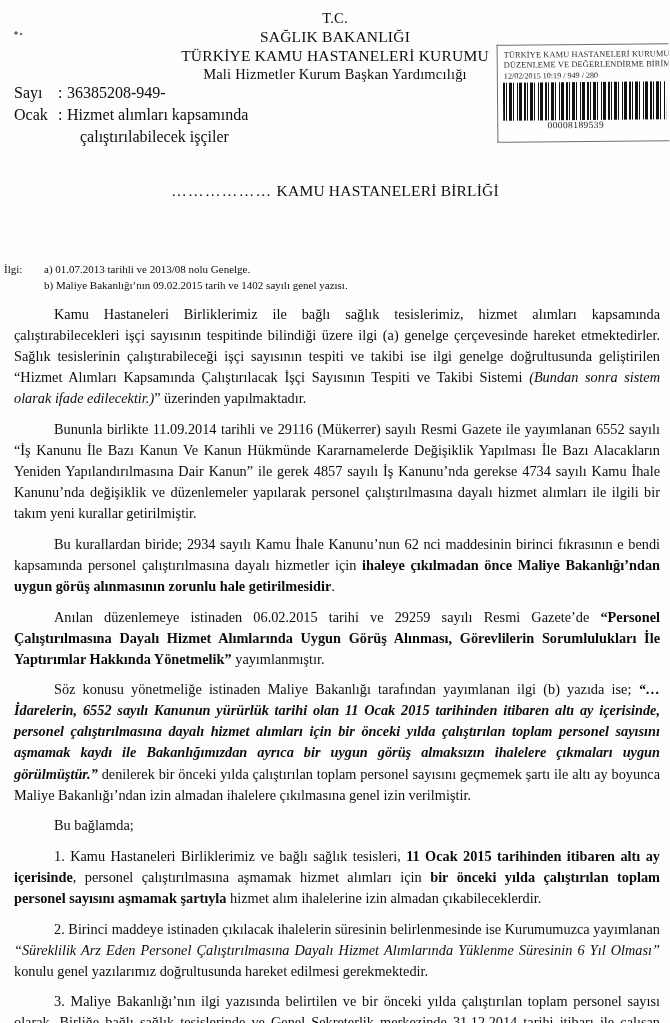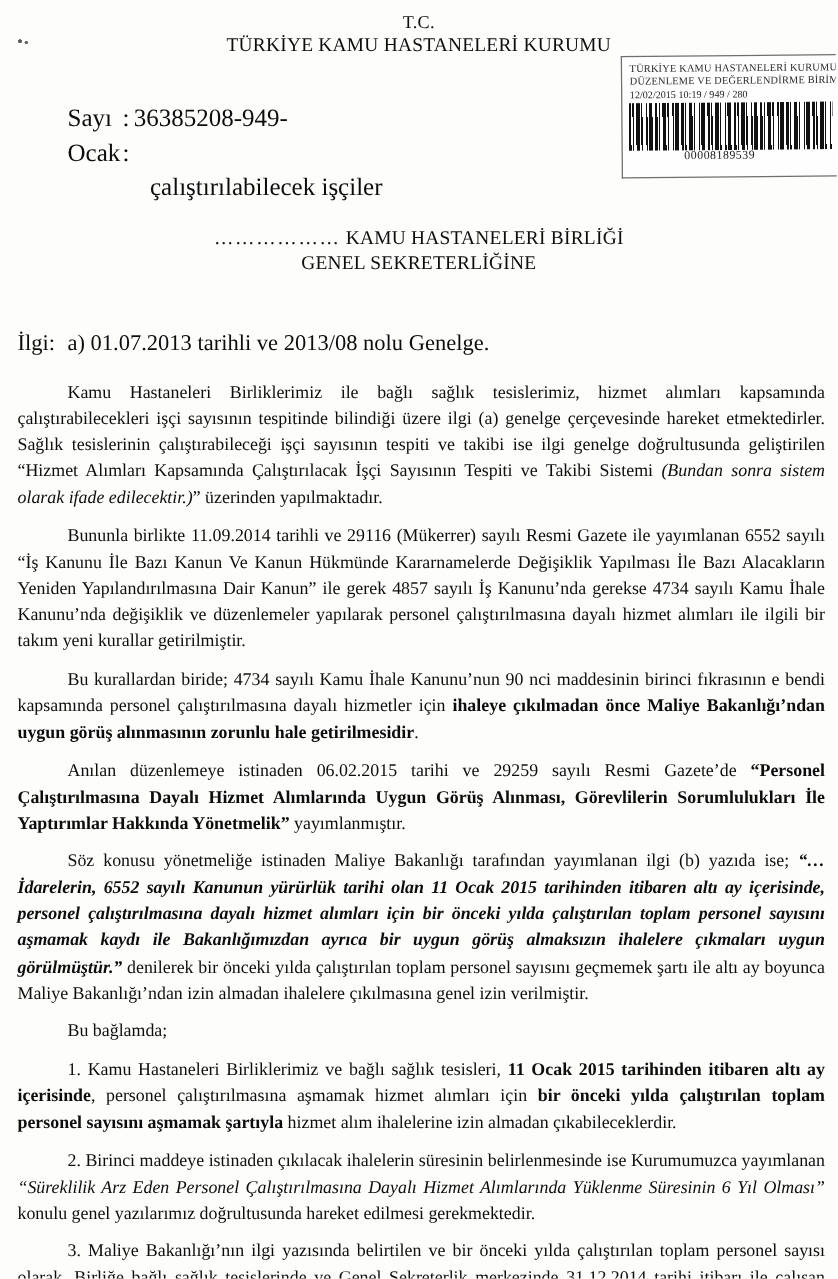--- a/index.html
+++ b/index.html
@@ -43,23 +43,22 @@
   }
   .lh-line { font-size: 15.5px; letter-spacing: .2px; }
   .lh-line.l1 { font-size: 14.5px; }
   .lh-line.l3 { font-size: 15.5px; }
   .lh-line.l4 { font-size: 14.5px; }
 
   .meta {
     position: absolute;
     left: 14px;
     top: 82px;
-    font-size: 20px;
+    font-size: 16px;
     line-height: 1.38;
-    margin-left: 40px;
   }
   .meta-row { display: flex; }
   .meta-label { width: 44px; flex: 0 0 44px; }
   .meta-colon { width: 9px; flex: 0 0 9px; }
   .meta-value { white-space: nowrap; }
   .meta-cont { margin-left: 66px; }
 
   
   .stamp {
     position: absolute;
@@ -122,23 +121,23 @@
     text-align: center;
     font-size: 15.5px;
     line-height: 1.3;
     letter-spacing: .2px;
   }
   .recipient .dots { letter-spacing: 1.4px; }
 
   
   .refs {
     position: absolute;
-    left: 14px;
+    left: 4px;
     top: 262px;
-    font-size: 18px;
+    font-size: 11px;
     line-height: 1.42;
   }
   .refs-head { display: flex; }
   .refs-label { width: 40px; flex: 0 0 40px; }
   .refs-items { }
   .ref-item { white-space: nowrap; }
 
   
   .body {
     position: absolute;
@@ -160,65 +159,68 @@
 </style>
 </head>
 <body>
 
 <div class="page">
 
   <div class="speck"></div>
 
   <div class="letterhead">
     <div class="lh-line l1">T.C.</div>
+    <div class="lh-line l2">SAĞLIK BAKANLIĞI</div>
     <div class="lh-line l3">TÜRKİYE KAMU HASTANELERİ KURUMU</div>
+    <div class="lh-line l4">Mali Hizmetler Kurum Başkan Yardımcılığı</div>
   </div>
 
   <div class="meta">
     <div class="meta-row">
       <span class="meta-label">Sayı</span>
       <span class="meta-colon">:</span>
       <span class="meta-value">36385208-949-</span>
     </div>
     <div class="meta-row">
       <span class="meta-label">Ocak</span>
       <span class="meta-colon">:</span>
+      <span class="meta-value">Hizmet alımları kapsamında</span>
     </div>
     <div class="meta-cont">çalıştırılabilecek işçiler</div>
   </div>
 
   <div class="stamp">
     <div class="stamp-text">TÜRKİYE KAMU HASTANELERİ KURUMU</div>
     <div class="stamp-text" style="padding-top:0">DÜZENLEME VE DEĞERLENDİRME BİRİMİ</div>
     <div class="stamp-date">12/02/2015 10:19 / 949 / 280</div>
     <div class="barcode"></div>
     <div class="barcode-num">00008189539</div>
   </div>
 
   <div class="recipient">
     <div><span class="dots">………………</span><span> KAMU HASTANELERİ BİRLİĞİ</span></div>
-    <div>GENEL SEKRETERLİĞİNE</div>
   </div>
 
   <div class="refs">
     <div class="refs-head">
       <span class="refs-label">İlgi:</span>
       <span class="refs-items">
         <span class="ref-item">a) 01.07.2013 tarihli ve 2013/08 nolu Genelge.</span><br>
+        <span class="ref-item">b) Maliye Bakanlığı’nın 09.02.2015 tarih ve 1402 sayılı genel yazısı.</span>
       </span>
     </div>
   </div>
 
   <div class="body">
 
     <p><span>Kamu Hastaneleri Birliklerimiz ile bağlı sağlık tesislerimiz, hizmet alımları kapsamında çalıştırabilecekleri işçi sayısının tespitinde bilindiği üzere ilgi (a) genelge çerçevesinde hareket etmektedirler. Sağlık tesislerinin çalıştırabileceği işçi sayısının tespiti ve takibi ise ilgi genelge doğrultusunda geliştirilen “Hizmet Alımları Kapsamında Çalıştırılacak İşçi Sayısının Tespiti ve Takibi Sistemi </span><i>(Bundan sonra sistem olarak ifade edilecektir.)</i><span>” üzerinden yapılmaktadır.</span></p>
 
     <p>Bununla birlikte 11.09.2014 tarihli ve 29116 (Mükerrer) sayılı Resmi Gazete ile yayımlanan 6552 sayılı “İş Kanunu İle Bazı Kanun Ve Kanun Hükmünde Kararnamelerde Değişiklik Yapılması İle Bazı Alacakların Yeniden Yapılandırılmasına Dair Kanun” ile gerek 4857 sayılı İş Kanunu’nda gerekse 4734 sayılı Kamu İhale Kanunu’nda değişiklik ve düzenlemeler yapılarak personel çalıştırılmasına dayalı hizmet alımları ile ilgili bir takım yeni kurallar getirilmiştir.</p>
 
-    <p><span>Bu kurallardan biride; 4734 sayılı Kamu İhale Kanunu’nun 90 nci maddesinin birinci fıkrasının e bendi kapsamında personel çalıştırılmasına dayalı hizmetler için </span><b>ihaleye çıkılmadan önce Maliye Bakanlığı’ndan uygun görüş alınmasının zorunlu hale getirilmesidir</b><span>.</span></p>
+    <p><span>Bu kurallardan biride; 2934 sayılı Kamu İhale Kanunu’nun 62 nci maddesinin birinci fıkrasının e bendi kapsamında personel çalıştırılmasına dayalı hizmetler için </span><b>ihaleye çıkılmadan önce Maliye Bakanlığı’ndan uygun görüş alınmasının zorunlu hale getirilmesidir</b><span>.</span></p>
 
     <p><span>Anılan düzenlemeye istinaden 06.02.2015 tarihi ve 29259 sayılı Resmi Gazete’de </span><b>“Personel Çalıştırılmasına Dayalı Hizmet Alımlarında Uygun Görüş Alınması, Görevlilerin Sorumlulukları İle Yaptırımlar Hakkında Yönetmelik”</b><span> yayımlanmıştır.</span></p>
 
     <p><span>Söz konusu yönetmeliğe istinaden Maliye Bakanlığı tarafından yayımlanan ilgi (b) yazıda ise; </span><span class="bi">“…İdarelerin, 6552 sayılı Kanunun yürürlük tarihi olan 11 Ocak 2015 tarihinden itibaren altı ay içerisinde, personel çalıştırılmasına dayalı hizmet alımları için bir önceki yılda çalıştırılan toplam personel sayısını aşmamak kaydı ile Bakanlığımızdan ayrıca bir uygun görüş almaksızın ihalelere çıkmaları uygun görülmüştür.”</span><span> denilerek bir önceki yılda çalıştırılan toplam personel sayısını geçmemek şartı ile altı ay boyunca Maliye Bakanlığı’ndan izin almadan ihalelere çıkılmasına genel izin verilmiştir.</span></p>
 
     <p>Bu bağlamda;</p>
 
     <p><span>1. Kamu Hastaneleri Birliklerimiz ve bağlı sağlık tesisleri, </span><b>11 Ocak 2015 tarihinden itibaren altı ay içerisinde</b><span>, personel çalıştırılmasına aşmamak hizmet alımları için </span><b>bir önceki yılda çalıştırılan toplam personel sayısını aşmamak şartıyla</b><span> hizmet alım ihalelerine izin almadan çıkabileceklerdir.</span></p>
 
     <p><span>2. Birinci maddeye istinaden çıkılacak ihalelerin süresinin belirlenmesinde ise Kurumumuzca yayımlanan </span><i>“Süreklilik Arz Eden Personel Çalıştırılmasına Dayalı Hizmet Alımlarında Yüklenme Süresinin 6 Yıl Olması”</i><span> konulu genel yazılarımız doğrultusunda hareket edilmesi gerekmektedir.</span></p>

